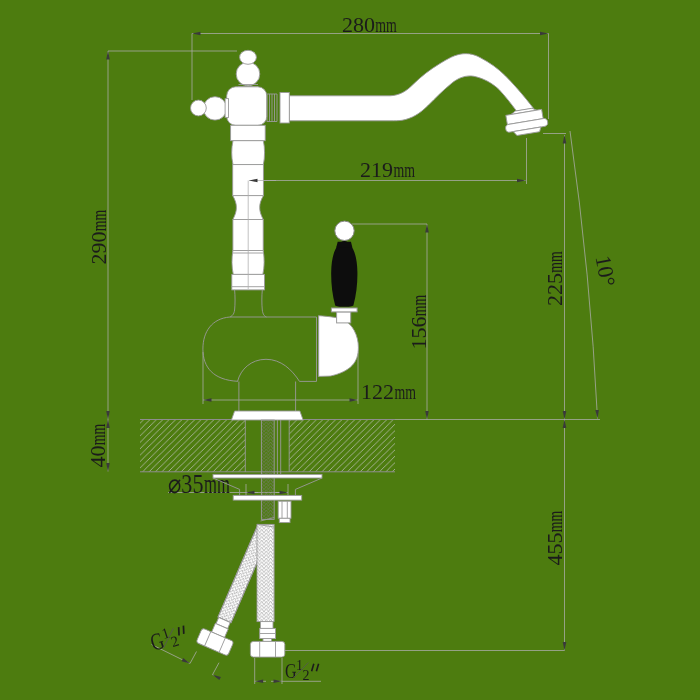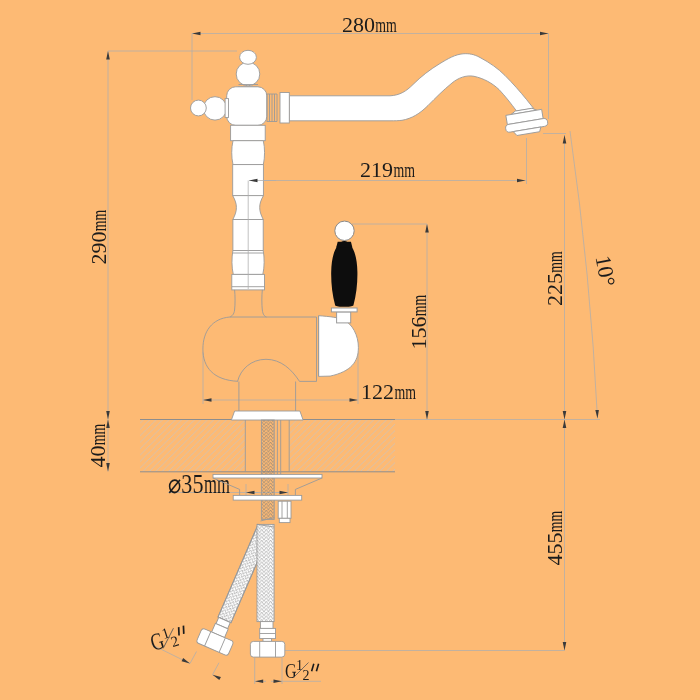--- a/index.html
+++ b/index.html
@@ -1,16 +1,16 @@
 <!DOCTYPE html>
 <html><head>
 <meta charset="utf-8">
 <style>
   html,body{margin:0;padding:0;background:#ffffff;}
-  #page{width:700px;height:700px;position:relative;background:#fdba74;}
+  #page{width:700px;height:700px;position:relative;background:#4d7c0f;}
   svg{display:block;}
   text{font-family:"Liberation Serif", serif; fill:#1b1b1b;}
 </style>
 </head>
 <body>
 <div id="page">
 <svg width="700" height="700" viewBox="0 0 700 700">
 <defs>
   <marker id="ar" viewBox="-10 -3 10 6" refX="0" refY="0" markerWidth="10" markerHeight="6" orient="auto" markerUnits="userSpaceOnUse">
     <path d="M0,0 L-8.5,1.8 L-8.5,-1.8 Z" fill="#3a3a3a"></path>

